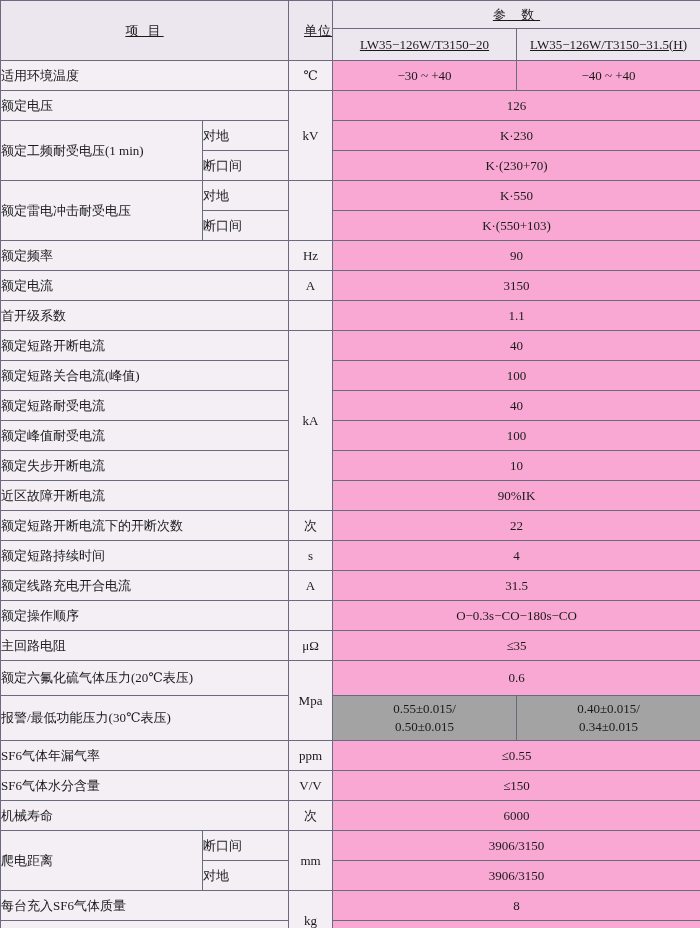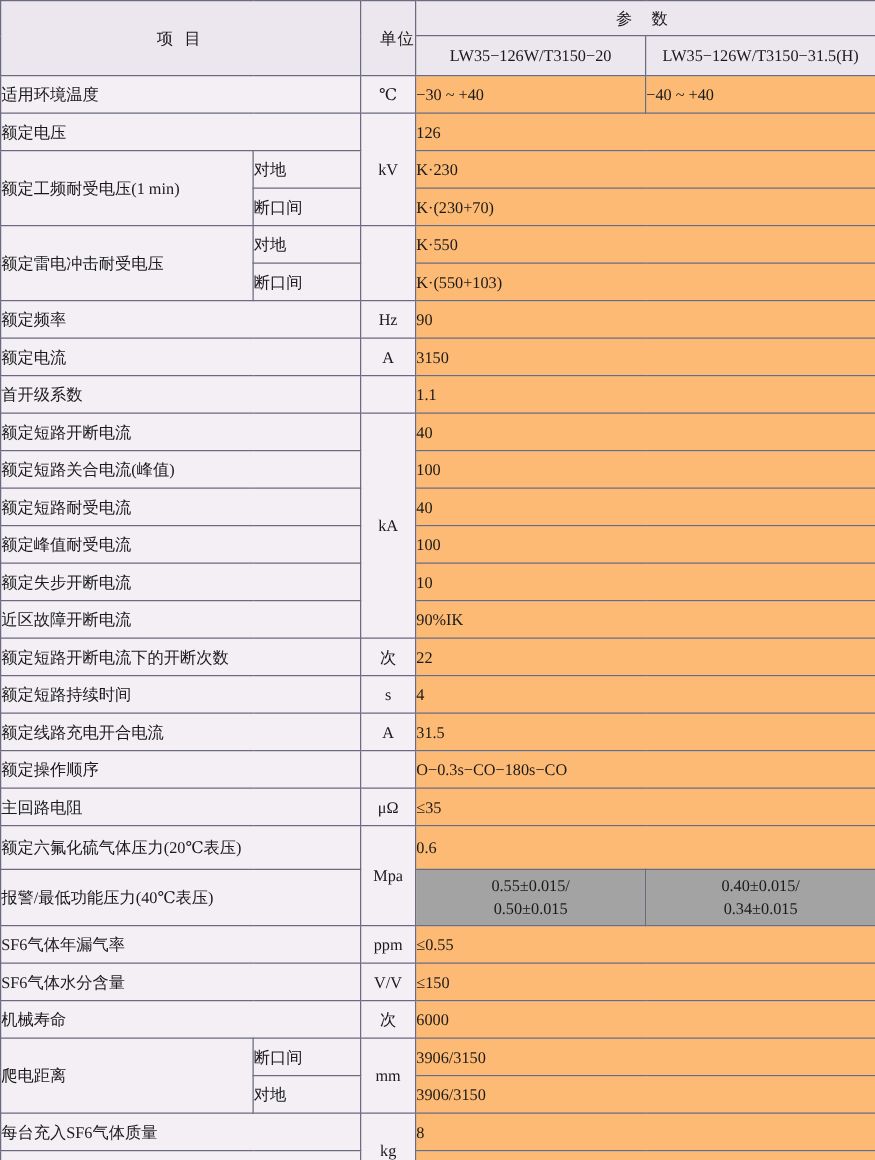--- a/index.html
+++ b/index.html
@@ -21,20 +21,21 @@
   #spec-table td, #spec-table th {
     border: 1px solid #6b6b80;
     padding: 0;
     font-weight: normal;
     font-size: 13px;
     vertical-align: middle;
   }
   .hdr {
     background: #ece6ef;
     text-align: center;
+    text-decoration: underline;
   }
   .hdr-item {
     font-size: 17px;
     letter-spacing: 3px;
     height: 58px;
   }
   .hdr-unit {
     font-size: 14px;
     letter-spacing: 1px;
     text-align: right;
@@ -61,23 +62,23 @@
     text-align: left;
     padding-left: 0;
     font-size: 12.5px;
   }
   .unit {
     background: #f3eff5;
     text-align: center;
     font-size: 12.5px;
   }
   .val {
-    text-align: left;
+    text-align: center;
     font-size: 13px;
-    background: #fdba74;
+    background: #f9a8d4;
   }
   .val-two {
     text-align: center;
     font-size: 12px;
     background: #a3a3a3;
     line-height: 1.35;
     padding: 4px 2px;
   }
   .h34 { height: 34px; }
   .h44 { height: 44px; }
@@ -208,21 +209,21 @@
       <td class="unit">μΩ</td>
       <td class="val" colspan="2">≤35</td>
     </tr>
 
     <tr>
       <td class="rowlabel h34" colspan="2">额定六氟化硫气体压力(20℃表压)</td>
       <td class="unit" rowspan="2">Mpa</td>
       <td class="val" colspan="2">0.6</td>
     </tr>
     <tr>
-      <td class="rowlabel h44" colspan="2">报警/最低功能压力(40℃表压)</td>
+      <td class="rowlabel h44" colspan="2">报警/最低功能压力(30℃表压)</td>
       <td class="val-two">0.55±0.015/<br>0.50±0.015</td>
       <td class="val-two">0.40±0.015/<br>0.34±0.015</td>
     </tr>
 
     <tr>
       <td class="rowlabel" colspan="2">SF6气体年漏气率</td>
       <td class="unit">ppm</td>
       <td class="val" colspan="2">≤0.55</td>
     </tr>
     <tr>

